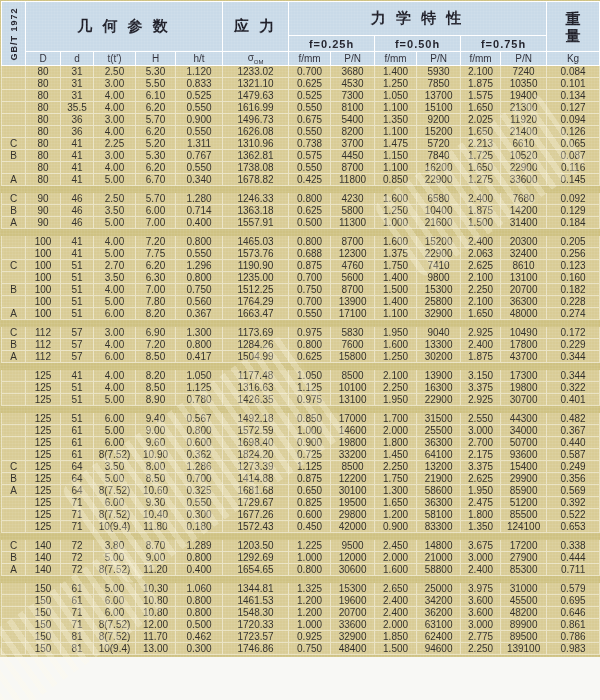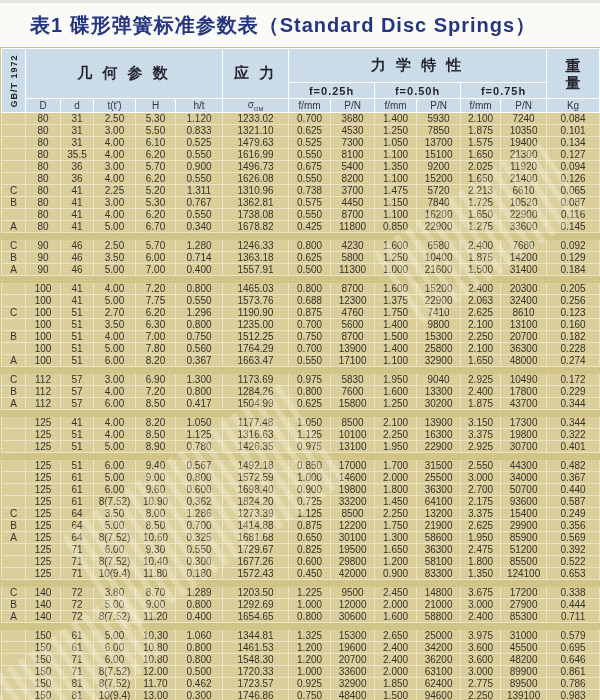--- a/index.html
+++ b/index.html
@@ -76,23 +76,20 @@
   }
   #wm1 { left:380px; top:140px; width:200px; height:90px; }
   #wm2 { left:70px;  top:400px; width:270px; height:120px; }
   #wm3 { left:-30px; top:590px; width:190px; height:80px; }
 </style>
 </head>
 <body>
 
 <div class="page">
 
-  <div class="titlebar">
-    <div class="title">表1 碟形弹簧标准参数表（Standard Disc Springs）</div>
-  </div>
 
   <div class="table-area">
     <table>
       <colgroup>
         <col style="width:24px">
           <col style="width:35px">
           <col style="width:33px">
         <col style="width:42px">
           <col style="width:40px">
           <col style="width:47px">

